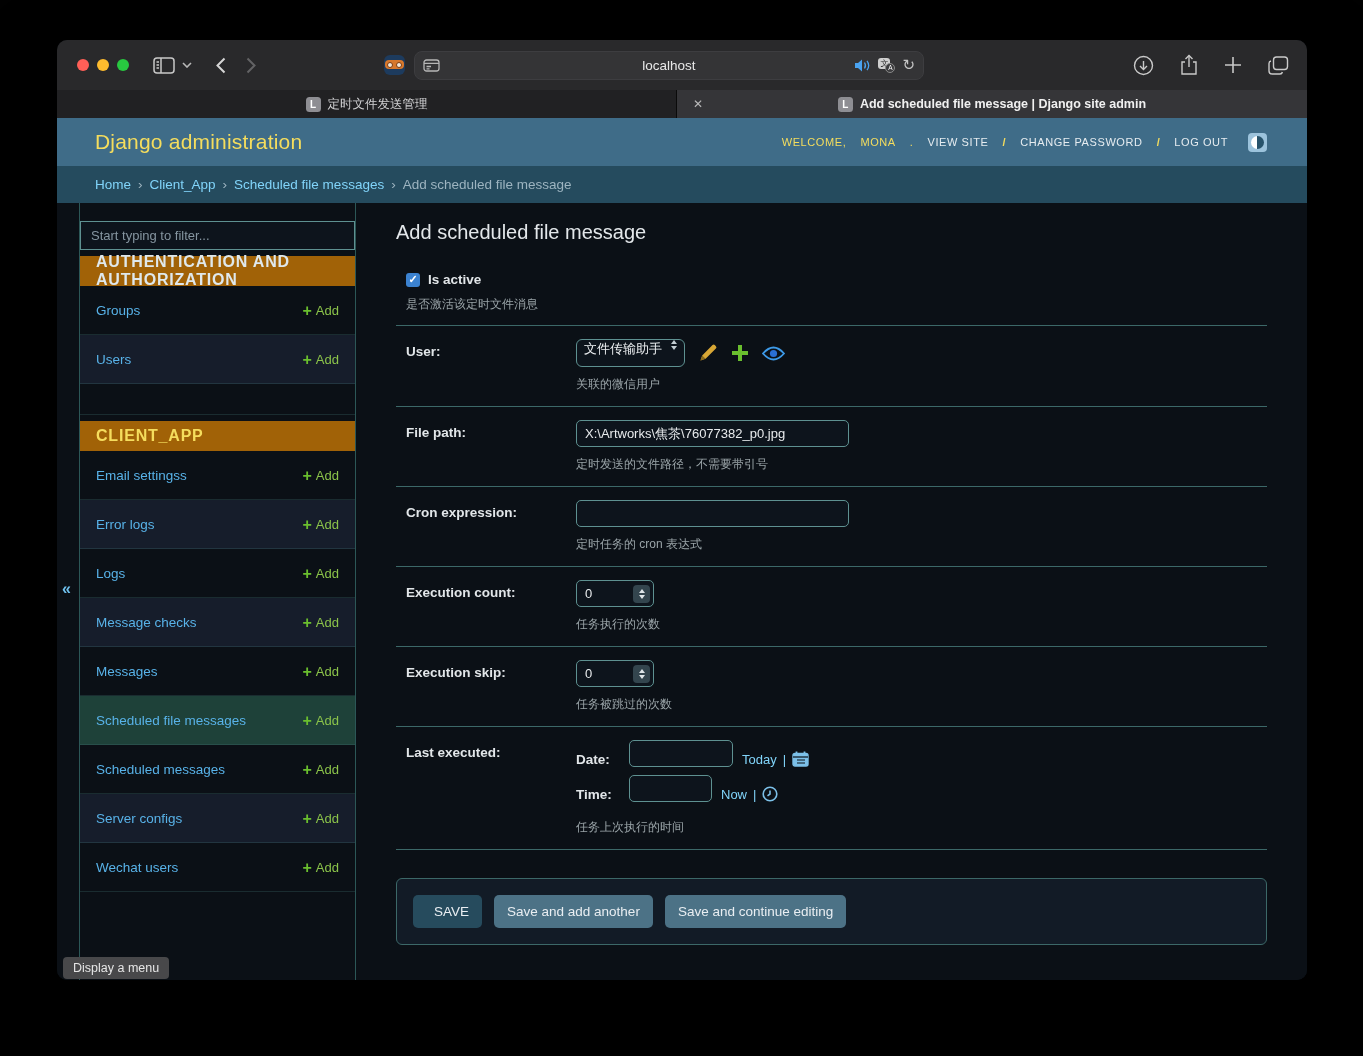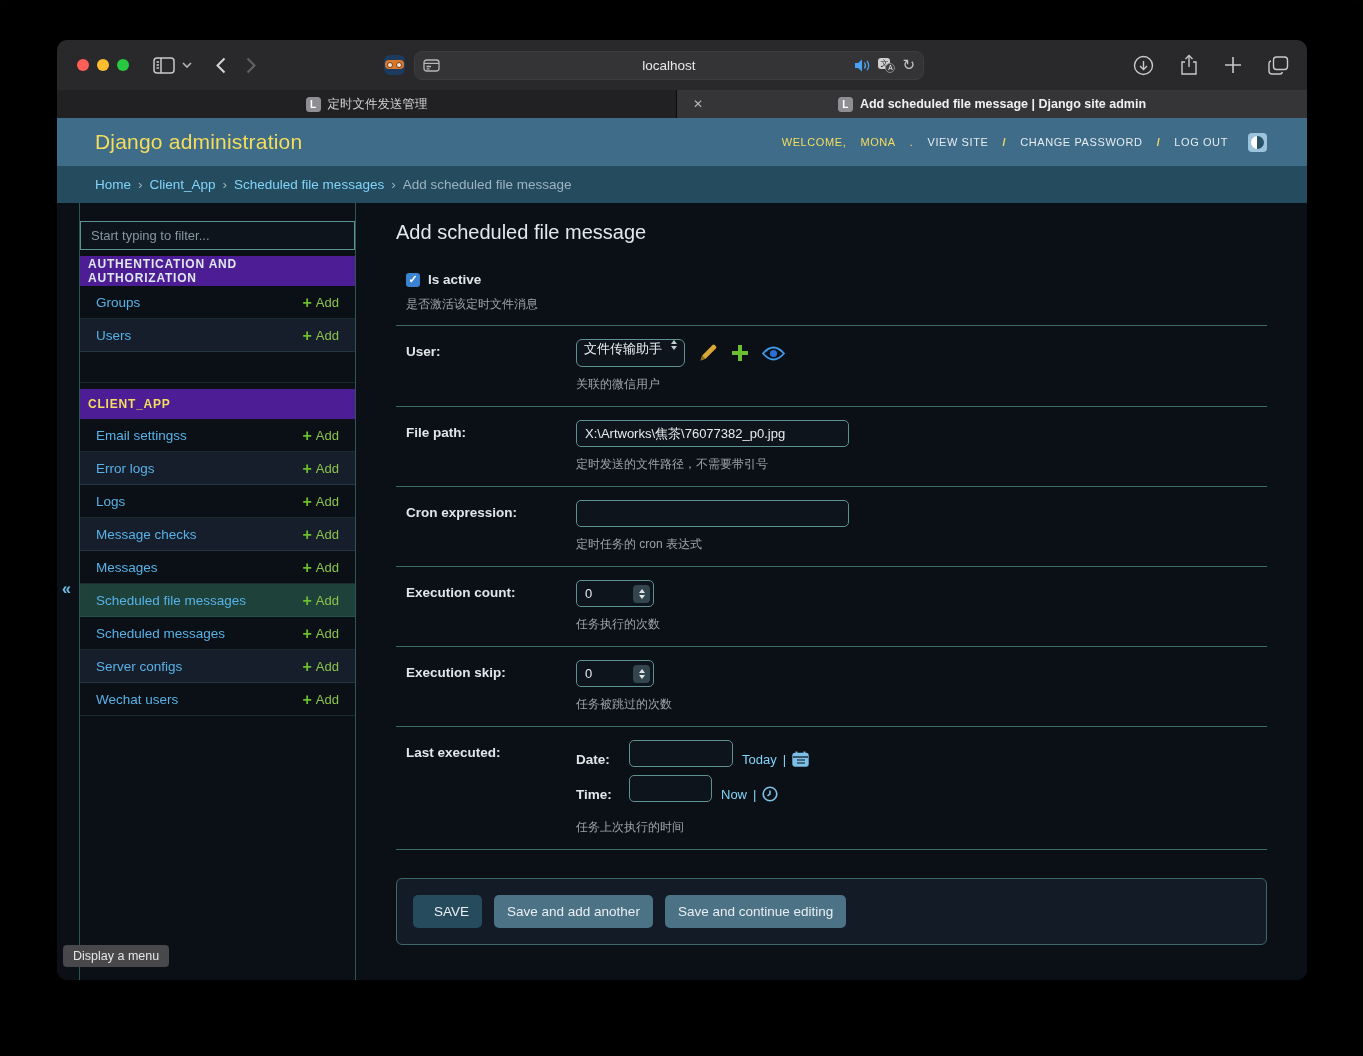--- a/index.html
+++ b/index.html
@@ -59,23 +59,23 @@
 
   
   .page-body { flex:1; display:flex; background:#0b1016; position:relative; overflow:hidden; }
   .gutter { flex:0 0 22px; position:relative; }
   .collapse-arrow { position:absolute; top:48.5%; left:5px; color:#6fc1ee; font-size:16px; font-weight:700; }
 
   
   .sidenav { flex:0 0 277px; border-left:1px solid #2c5757; border-right:1px solid #2c5757; font-size:13.5px; display:flex; flex-direction:column; }
   .filter-input { margin-top:18px; width:100%; height:29px; background:#0d141c; border:1px solid #5e9191; border-top:1px solid #5e9191; color:#d8dde0; font-size:13px; padding:0 10px; font-family:"Liberation Sans",sans-serif; }
   .filter-input::placeholder { color:#8595a0; }
-  .caption { height:30px; margin-top:6px; background:#4c1d95; color:#dfe8ec; font-size:12px; font-weight:700; letter-spacing:.8px; display:flex; align-items:center; padding:0 8px; }
+  .caption { height:30px; margin-top:6px; background:#a16207; color:#dfe8ec; font-size:16px; font-weight:700; letter-spacing:.8px; display:flex; align-items:center; padding:0 16px; }
   .caption.app { color:#f5dd5d; }
-  .srow { height:33px; display:flex; align-items:center; justify-content:space-between; padding:0 16px; border-bottom:1px solid rgba(70,120,120,.28);text-align:center; }
+  .srow { height:49px; display:flex; align-items:center; justify-content:space-between; padding:0 16px; border-bottom:1px solid rgba(70,120,120,.28);text-align:center; }
   .srow.stripe { background:#161d2b; }
   .srow.selected { background:#1e4139; }
   .spacer-row { height:31px; border-bottom:1px solid rgba(70,120,120,.28); }
   .model-link { color:#58b2e8; text-decoration:none; font-weight:400; }
   .add-link { color:#8bc34a; text-decoration:none; display:flex; align-items:center; gap:4px; font-size:13px; }
   .add-link .plus { color:#6abf2e; font-weight:700; font-size:16px; line-height:13px; }
 
   
   .main { flex:1; padding:18px 40px 0 40px; color:#c9ced2; }
   .page-title { color:#e3e7ea; font-size:20px; font-weight:500; margin-bottom:6px; }
@@ -106,21 +106,21 @@
   .dt-label { font-weight:700; color:#e2e6e9; width:44px; }
   .dt-link { color:#81d4fa; text-decoration:none; font-size:13px; display:flex; align-items:center; gap:6px; }
   .date-input { width:104px; }
   .time-input { width:83px; }
 
   .submit-row { margin-top:28px; background:#121b26; border:1px solid #3c6868; border-radius:6px; padding:16px; display:flex; gap:12px; }
   .btn { border:none; border-radius:5px; color:#e9eef2; font-size:13.5px; padding:9px 13px; font-family:"Liberation Sans",sans-serif; }
   .btn.primary { background:#264b5d; font-weight:400;padding-left:21px; }
   .btn.secondary { background:#4c7286; }
 
-  .status-tooltip { position:absolute; left:6px; bottom:13px; background:#48484a; color:#e5e5e5; font-size:12.5px; padding:4px 10px; border-radius:4px; }
+  .status-tooltip { position:absolute; left:6px; bottom:1px; background:#48484a; color:#e5e5e5; font-size:12.5px; padding:4px 10px; border-radius:4px; }
 
   svg { display:block; }
 </style>
 </head>
 <body>
 
 <div class="window">
 
   <div class="toolbar">
     <div class="traffic">

